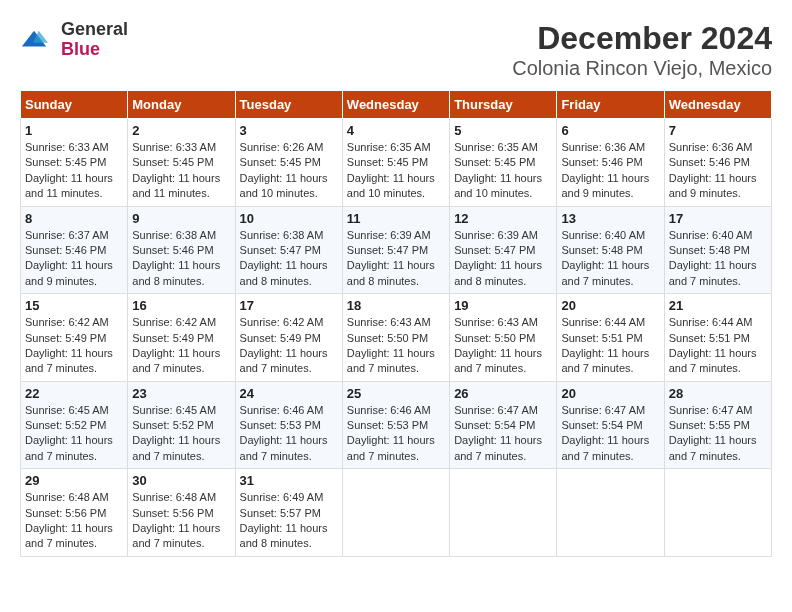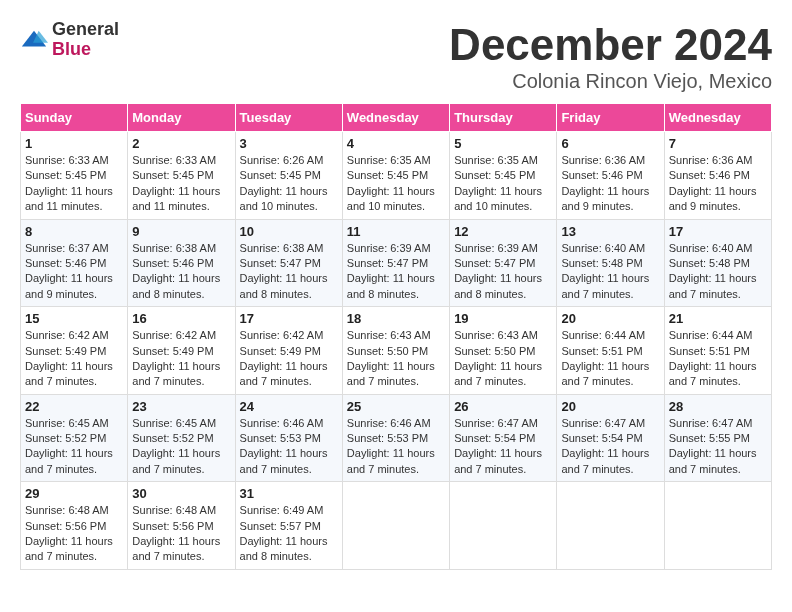--- a/index.html
+++ b/index.html
@@ -12,52 +12,52 @@
     }
     .header {
       display: flex;
       justify-content: space-between;
       align-items: flex-start;
       margin-bottom: 10px;
     }
     .logo {
       display: flex;
       align-items: center;
-      gap: 4px;
+      gap: 13px;
     }
     .logo-text {
       font-size: 18px;
       font-weight: bold;
       line-height: 1.1;
     }
     .logo-general { color: #333; }
     .logo-blue { color: #be185d; }
     .logo-icon {
       width: 28px;
       height: 28px;
     }
     .title-block {
       text-align: right;
     }
     .month-title {
-      font-size: 44px;
+      font-size: 32px;
       font-weight: bold;
       color: #333;
     }
     .subtitle {
       font-size: 20px;
       color: #555;
     }
     .calendar {
       width: 100%;
       border-collapse: collapse;
       font-size: 11px;
     }
     .calendar thead tr th {
-      background-color: #ec4899;
+      background-color: #c2410c;
       color: #fff;
       padding: 6px 4px;
       text-align: left;
       font-size: 13px;
       font-weight: bold;
       border: 1px solid #fff;
     }
     .calendar tbody tr td {
       vertical-align: top;
       padding: 4px 4px;

